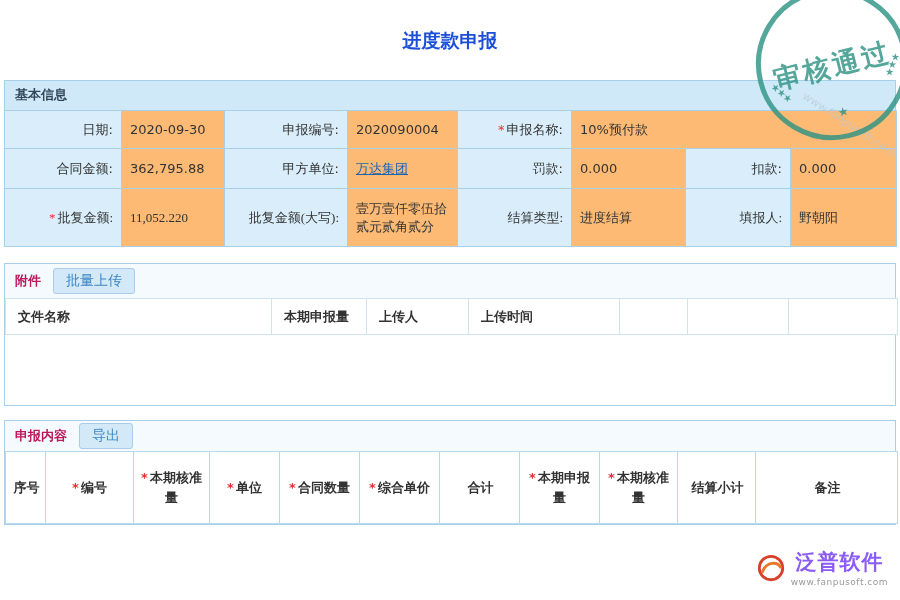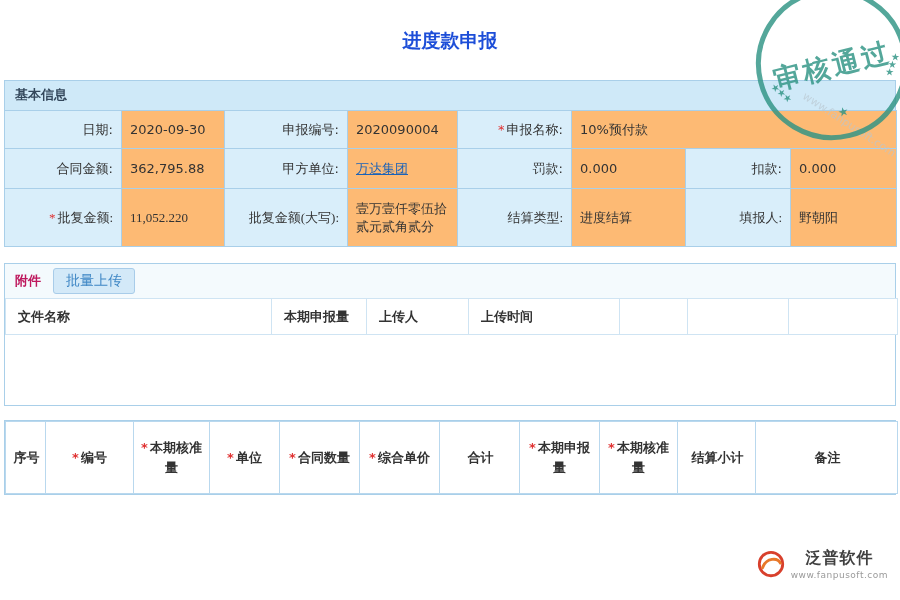--- a/index.html
+++ b/index.html
@@ -71,21 +71,21 @@
     position:absolute; left:795px; top:118px; transform:rotate(33deg);
     color:#b9c6cf; opacity:.65; font-size:11px; z-index:3; pointer-events:none; white-space:nowrap;
   }
 
   
   .logo {
     position:absolute; right:8px; top:546px; z-index:6; background:#fff;
     display:flex; align-items:center; gap:5px; padding:2px 4px;
   }
   .logo-textcol { display:flex; flex-direction:column; align-items:center; }
-  .logo-name { color:#404040; font-size:16px; font-weight:bold; letter-spacing:1px; }
+  .logo-name { color:#8b5cf6; font-size:21px; font-weight:bold; letter-spacing:1px; }
   .logo-site { color:#9a9a9a; font-size:9px; letter-spacing:.5px; margin-top:1px; }
 </style>
 </head>
 <body>
 
 <div class="page-title">进度款申报</div>
 
 <div class="stamp">
   <div class="stamp-ring"></div>
   <div class="stamp-text">审核通过</div>
@@ -165,20 +165,24 @@
       <th><span></span></th>
       <th><span></span></th>
       <th><span></span></th>
     </tr>
   </tbody>
     </table>
   <div class="attach-empty"></div>
 </div>
 
 <div class="box decl-box">
+  <div class="box-bar">
+    <span class="box-title">申报内容</span>
+    <button class="btn">导出</button>
+  </div>
   <table class="decl-table">
     <colgroup>
       <col style="width:40px">
         <col style="width:88px">
         <col style="width:76px">
         <col style="width:70px">
       <col style="width:80px">
         <col style="width:80px">
         <col style="width:80px">
         <col style="width:80px">

